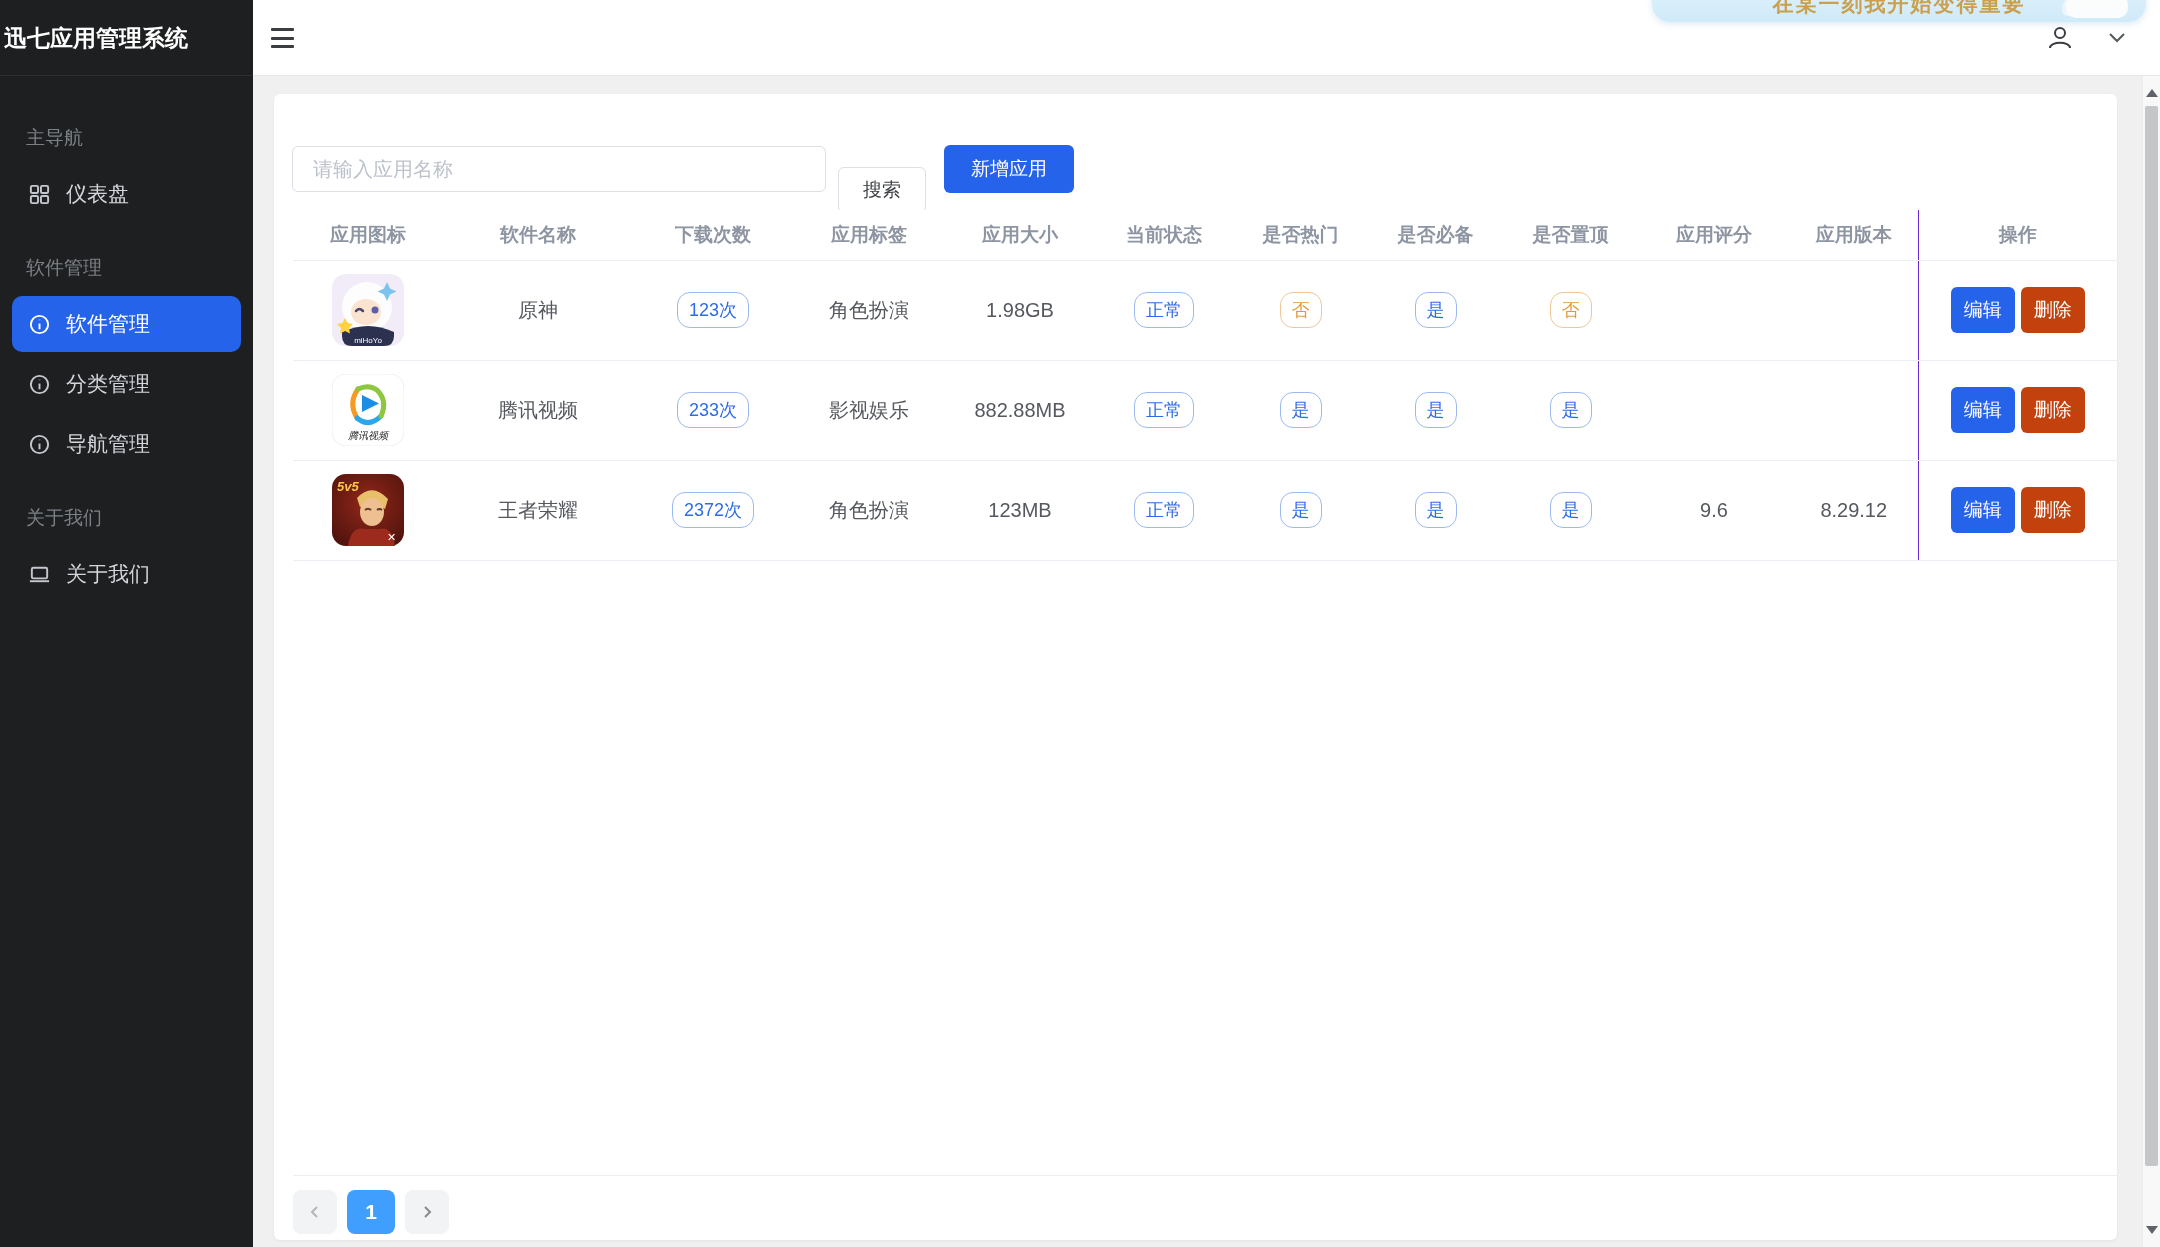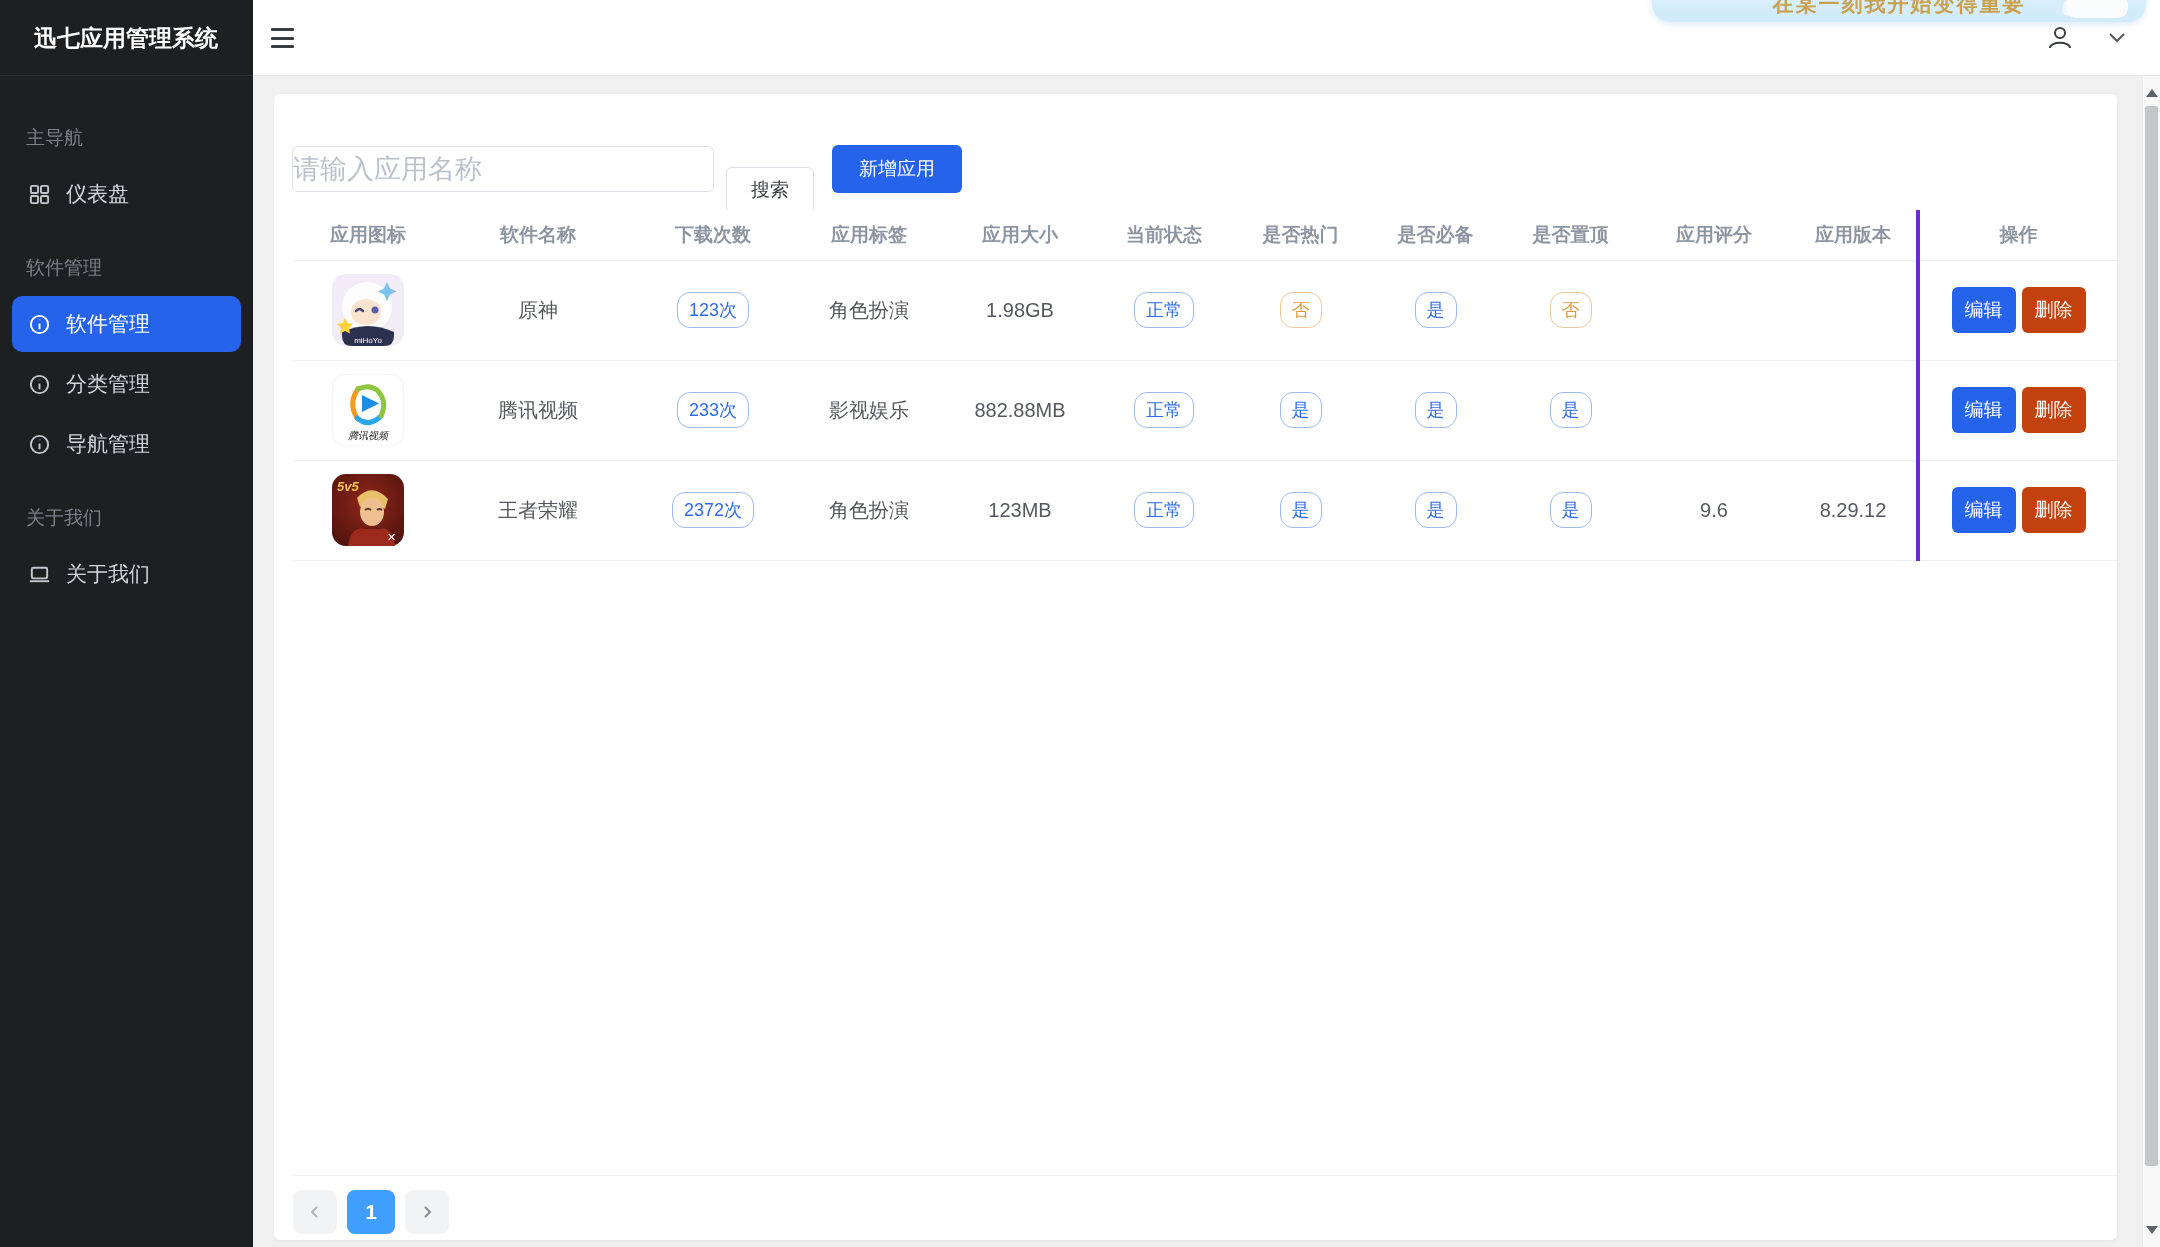--- a/index.html
+++ b/index.html
@@ -1,21 +1,21 @@
 <!DOCTYPE html>
 <html><head>
 <meta charset="utf-8">
 <style>
   * { box-sizing: border-box; margin: 0; padding: 0; }
   body { font-family: "Liberation Sans", "DejaVu Sans", sans-serif; }
   .screen { position: relative; width: 2160px; height: 1247px; overflow: hidden; background: #f0f0f1; }
 
   
   .sidebar { position: absolute; left: 0; top: 0; width: 253px; height: 1247px; background: #1e1f20; z-index: 5; }
-  .sidebar-title { height: 76px; line-height: 76px; padding-left: 34px; color: #ffffff; font-size: 23px; font-weight: bold; border-bottom: 1px solid #2e2f31; white-space: nowrap; }
+  .sidebar-title { height: 76px; line-height: 76px; padding-left: 4px; color: #ffffff; font-size: 23px; font-weight: bold; border-bottom: 1px solid #2e2f31; white-space: nowrap; }
   .sidebar-nav { padding: 50px 12px 0 12px; }
   .section-label { padding: 0 14px; margin-bottom: 16px; color: #7c8187; font-size: 19px; height: 24px; line-height: 24px; }
   .section-label.spaced { margin-top: 34px; }
   .side-item { display: flex; align-items: center; gap: 15px; height: 56px; padding-left: 16px; margin: 4px 0; border-radius: 10px; color: #d2d5da; font-size: 21px; cursor: pointer; }
   .side-item svg { flex: 0 0 auto; }
   .side-item.active { background: #2563eb; color: #ffffff; }
   .side-icon { stroke: #c4c8ce; }
   .side-item.active .side-icon { stroke: #ffffff; }
 
   
@@ -30,31 +30,31 @@
     background: linear-gradient(180deg, #e7f5fd 0%, #cfeaf9 100%); box-shadow: 0 2px 6px rgba(120,170,210,.25); overflow: hidden; }
   .hitokoto-text { margin-top: 22px; text-align: center; color: #c9a04e; font-size: 21px; font-weight: bold; letter-spacing: 2px; white-space: nowrap; }
   .banner-mascot { position: absolute; right: 18px; bottom: 4px; width: 62px; height: 26px; background: #fdfdfd; border-radius: 14px 14px 10px 10px; box-shadow: -8px 2px 0 -4px #eef7fc; opacity: .95; }
 
   
   .main { position: absolute; left: 253px; top: 76px; width: 1889px; height: 1171px; background: #f0f0f1; }
   .card { position: absolute; left: 21px; top: 18px; width: 1843px; height: 1146px; background: #ffffff; border-radius: 6px; box-shadow: 0 1px 3px rgba(0,0,0,.05); }
 
   
   .toolbar { position: absolute; left: 18px; top: 31px; display: flex; align-items: center; }
-  .search-input { width: 422px; height: 46px; border: 1px solid #dcdfe6; border-radius: 6px; padding: 0 0; font-size: 27px; color: #333; outline: none; font-family: inherit; }
+  .search-input { width: 534px; height: 46px; border: 1px solid #dcdfe6; border-radius: 6px; padding: 0 20px; font-size: 20px; color: #333; outline: none; font-family: inherit; }
   .search-input::placeholder { color: #bcc2cc; }
   .btn { border: none; border-radius: 6px; font-size: 19px; cursor: pointer; font-family: inherit; }
   .btn-search { margin-left: 12px; width: 88px; height: 46px; background: #ffffff; border: 1px solid #dcdfe6; color: #3c3f44; margin-top: 42px; }
   .btn-add { margin-left: 18px; width: 130px; height: 48px; background: #2563eb; color: #ffffff; }
 
   
   .app-table { position: absolute; left: 19px; top: 116px; width: 1824px; border-collapse: collapse; table-layout: fixed; }
   .app-table th { height: 50px; font-size: 19px; font-weight: bold; color: #8e95a2; border-bottom: 1px solid #ebeef5; text-align: center; background: #fff; }
   .app-table td { height: 100px; font-size: 20px; color: #55585e; border-bottom: 1px solid #ebeef5; text-align: center; vertical-align: middle; background: #fff; }
-  .app-table .fixed-col { border-left: 4px solid #6d28d9; }
+  .app-table .fixed-col { border-left: 1px solid #6d28d9; }
   .tag { display: inline-block; padding: 8px 11px; border: 1px solid; border-radius: 13px; font-size: 18px; line-height: 1; background: #fff; }
   .tag-blue { color: #2e6be6; border-color: #9cb9ee; }
   .tag-warn { color: #e09a3a; border-color: #ecc89a; }
   .btn-edit { background: #2563eb; color: #fff; padding: 10px 13px; margin-right: 6px; }
   .btn-del { background: #c2410c; color: #fff; padding: 10px 13px; }
   .app-icon { display: inline-block; width: 72px; height: 72px; vertical-align: middle; }
 
   
   .table-bottom-line { position: absolute; left: 19px; top: 1081px; width: 1824px; height: 1px; background: #ebeef5; }
   .pagination { position: absolute; left: 19px; top: 1096px; display: flex; align-items: center; gap: 10px; }

